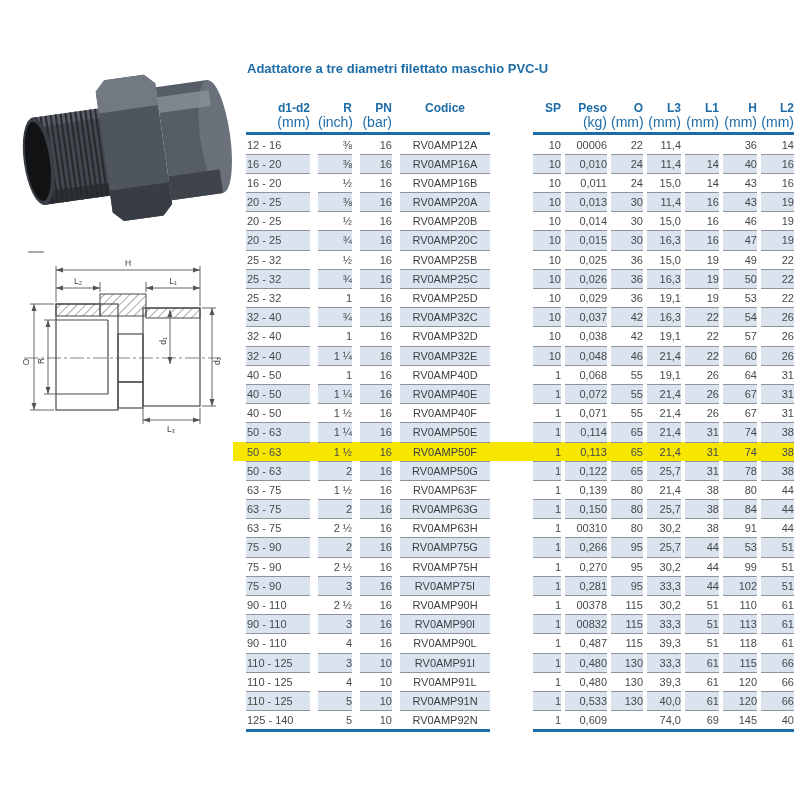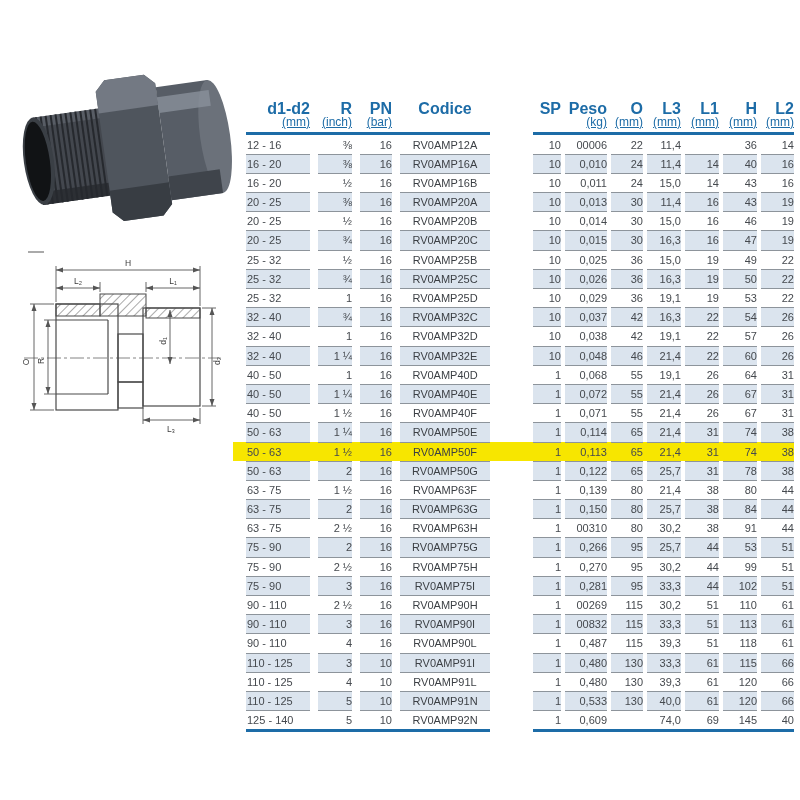--- a/index.html
+++ b/index.html
@@ -4,22 +4,22 @@
 <style>
   html,body{margin:0;padding:0;background:#fff;}
   .page{position:relative;width:800px;height:800px;background:#fff;overflow:hidden;
         font-family:"Liberation Sans", sans-serif;}
   .photo{position:absolute;left:8px;top:4px;width:228px;height:236px;}
   .diagram{position:absolute;left:8px;top:246px;width:228px;height:218px;}
   .title{position:absolute;left:247px;top:61px;font-size:13px;font-weight:bold;color:#1d6ca7;}
   .spec-table{position:absolute;left:246px;top:101px;width:548px;}
   .thead{display:flex;align-items:flex-end;padding-bottom:3px;}
   .hcell{display:flex;flex-direction:column;justify-content:flex-end;box-sizing:border-box;}
-  .hlabel{font-size:16px;font-weight:bold;color:#1d6ca7;text-align:right;line-height:15px;white-space:nowrap;}
-  .hunit{font-size:12px;color:#1d6ca7;text-align:right;height:13px;line-height:13px;white-space:nowrap;text-decoration:underline;}
+  .hlabel{font-size:12px;font-weight:bold;color:#1d6ca7;text-align:right;line-height:15px;white-space:nowrap;}
+  .hunit{font-size:14px;color:#1d6ca7;text-align:right;height:13px;line-height:13px;white-space:nowrap;}
   .hline,.bline{display:flex;height:2.5px;}
   .seg-left{width:244px;background:#1d6ca7;}
   .seg-gap{width:43px;}
   .seg-right{width:261px;background:#1d6ca7;}
   .trow{display:flex;height:19.2px;}
   .cell{font-size:11px;color:#45494e;text-align:right;line-height:19px;
         border-top:1px solid #8d949b;box-sizing:border-box;white-space:nowrap;}
   .trow:first-child .cell{border-top-color:transparent;}
   .trow:nth-child(even) .cell{background:#dbe4ee;}
   .trow.highlight{background:#f7e600;box-shadow:-13px 0 0 #f7e600;}
@@ -148,20 +148,21 @@
         <text x="165" y="38">L₁</text>
         <text transform="translate(21 116) rotate(-90)">O</text>
         <text transform="translate(35.5 115) rotate(-90)">R</text>
         <text transform="translate(157.5 95) rotate(-90)">d₁</text>
         <text transform="translate(212 115) rotate(-90)">d₂</text>
         <text x="163" y="186">L₃</text>
       </g>
     </svg>
   </div>
 
+  <div class="title">Adattatore a tre diametri filettato maschio PVC-U</div>
 
   <div class="spec-table">
     <div class="thead">
         <div class="hcell c-d1d2">
           <div class="hlabel">d1-d2</div>
           <div class="hunit">(mm)</div>
         </div>
         <div class="hcell c-r">
           <div class="hlabel">R</div>
           <div class="hunit">(inch)</div>
@@ -520,21 +521,21 @@
           <div class="cell c-l1">44</div>
           <div class="cell c-h">102</div>
           <div class="cell c-l2">51</div>
         </div>
         <div class="trow">
           <div class="cell c-d1d2">90 - 110</div>
           <div class="cell c-r">2 ½</div>
           <div class="cell c-pn">16</div>
           <div class="cell c-codice">RV0AMP90H</div>
           <div class="cell c-sp">1</div>
-          <div class="cell c-peso">00269</div>
+          <div class="cell c-peso">00378</div>
           <div class="cell c-o">115</div>
           <div class="cell c-l3">30,2</div>
           <div class="cell c-l1">51</div>
           <div class="cell c-h">110</div>
           <div class="cell c-l2">61</div>
         </div>
         <div class="trow">
           <div class="cell c-d1d2">90 - 110</div>
           <div class="cell c-r">3</div>
           <div class="cell c-pn">16</div>

